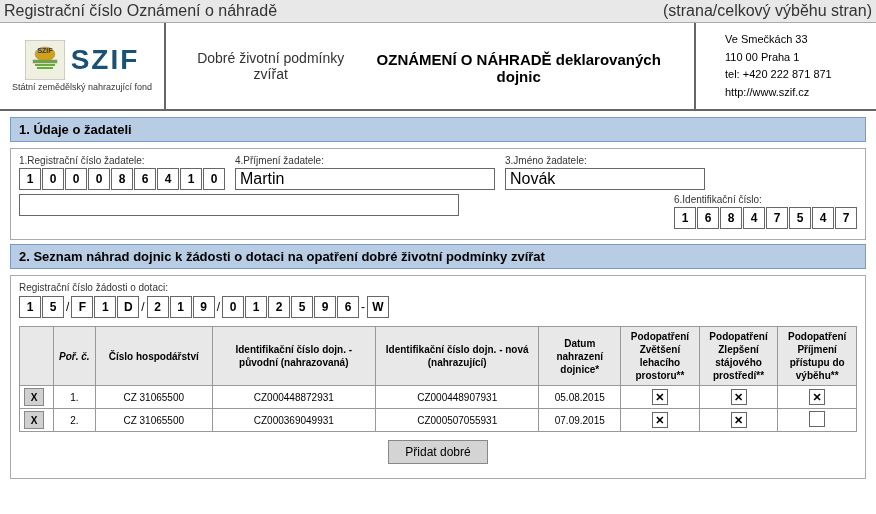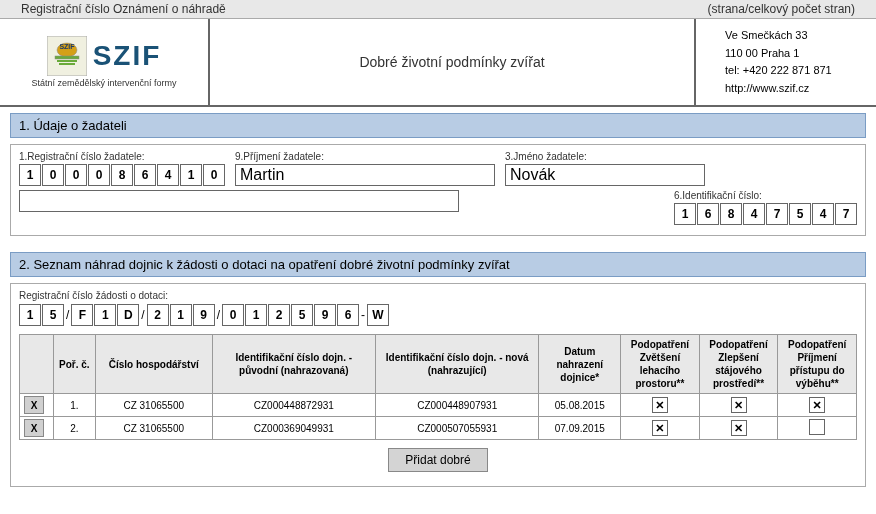--- a/index.html
+++ b/index.html
@@ -9,35 +9,35 @@
       background: #fff;
       width: 876px;
       min-height: 514px;
       overflow-x: hidden;
     }
 
     
     .top-bar {
       background: #e8e8e8;
       border-bottom: 1px solid #aaa;
-      padding: 2px 21px;
+      padding: 2px 4px;
       display: flex;
       justify-content: space-between;
-      font-size: 12px;
+      font-size: 16px;
       color: #333;
     }
 
     
     .header {
       display: flex;
       border-bottom: 2px solid #666;
       background: #fff;
     }
     .logo-area {
-      width: 210px;
+      width: 166px;
       border-right: 2px solid #666;
       padding: 8px;
       display: flex;
       flex-direction: column;
       align-items: center;
       justify-content: center;
     }
     .logo-szif {
       font-size: 28px;
       font-weight: bold;
@@ -92,30 +92,30 @@
     .main {
       padding: 6px 10px;
     }
 
     
     .section-header {
       background: #b8cce4;
       border: 1px solid #7a9cc4;
       padding: 4px 8px;
       font-size: 13px;
-      font-weight: normal;
+      font-weight: bold;
       color: #000;
       margin-bottom: 6px;
     }
 
     
     .form-section {
       border: 1px solid #aaa;
       padding: 6px 8px;
-      margin-bottom: 16px;
+      margin-bottom: 4px;
     }
     .field-row {
       display: flex;
       align-items: flex-start;
       margin-bottom: 4px;
       gap: 10px;
     }
     .field-group {
       display: flex;
       flex-direction: column;
@@ -239,43 +239,44 @@
       display: flex;
       align-items: center;
       gap: 1px;
     }
   </style>
 </head>
 <body>
 
 <div class="top-bar">
   <span>Registrační číslo Oznámení o náhradě</span>
-  <span>(strana/celkový počet stran)</span>
+  <span>(strana/celkový výběhu stran)</span>
 </div>
 
 <div class="header">
   <div class="logo-area">
     <div class="logo-inner">
 
       <svg class="logo-emblem" viewBox="0 0 40 40" xmlns="http://www.w3.org/2000/svg">
         <rect width="40" height="40" fill="#f0f0e0" stroke="#aaa" stroke-width="1"></rect>
         <ellipse cx="20" cy="14" rx="10" ry="7" fill="#d4a017" stroke="#888" stroke-width="0.5"></ellipse>
         <rect x="8" y="20" width="24" height="3" fill="#6aaa3a" stroke="#888" stroke-width="0.5"></rect>
         <rect x="10" y="24" width="20" height="2" fill="#6aaa3a"></rect>
         <rect x="12" y="27" width="16" height="2" fill="#6aaa3a"></rect>
         <text x="20" y="13" text-anchor="middle" font-size="7" font-weight="bold" fill="#1a3a6b">SZIF</text>
       </svg>
       <div>
         <div class="logo-szif">SZIF</div>
       </div>
     </div>
-    <div class="logo-subtitle">Státní zemědělský intervenční formy</div>
+    <div class="logo-subtitle">Státní zemědělský nahrazující fond</div>
   </div>
   <div class="center-header">
     <div class="center-title">Dobré životní podmínky zvířat</div>
+    <div class="center-subtitle">OZNÁMENÍ O NÁHRADĚ deklarovaných dojnic</div>
   </div>
   <div class="right-header">
     <div>Ve Smečkách 33</div>
     <div>110 00 Praha 1</div>
     <div>tel: +420 222 871 871</div>
     <div>http://www.szif.cz</div>
   </div>
 </div>
 
 <div class="main">
@@ -292,21 +293,21 @@
             <div class="digit-box">0</div>
             <div class="digit-box">0</div>
             <div class="digit-box">8</div>
             <div class="digit-box">6</div>
             <div class="digit-box">4</div>
             <div class="digit-box">1</div>
             <div class="digit-box">0</div>
           </div>
       </div>
       <div class="field-group">
-        <div class="field-label">9.Příjmení žadatele:</div>
+        <div class="field-label">4.Příjmení žadatele:</div>
         <input type="text" class="field-input field-input-wide" id="prijmeni-field" value="Martin" style="">
       </div>
       <div class="field-group">
         <div class="field-label">3.Jméno žadatele:</div>
         <input type="text" class="field-input" style="width: 200px;" id="jmeno-field" value="Novák">
       </div>
     </div>
 
     <div class="field-row">
       <div class="field-group">
@@ -352,21 +353,21 @@
         <div class="digit-box">9</div>
         <div class="digit-box">6</div>
         <div class="digit-sep">-</div>
         <div class="digit-box">W</div>
       </div>
 
     <table class="data-table">
       <thead>
         <tr>
           <th style="width:22px;"></th>
-          <th style="width:36px;">Poř. č.</th>
+          <th style="width:36px;font-style:italic;">Poř. č.</th>
           <th style="width:100px;">Číslo hospodářství</th>
           <th style="width:140px;">Identifikační číslo dojn. - původní (nahrazovaná)</th>
           <th style="width:140px;">Identifikační číslo dojn. - nová (nahrazující)</th>
           <th style="width:70px;">Datum nahrazení dojnice*</th>
           <th style="width:66px;">Podopatření Zvětšení lehacího prostoru**</th>
           <th style="width:66px;">Podopatření Zlepšení stájového prostředí**</th>
           <th style="width:66px;">Podopatření Příjmení přístupu do výběhu**</th>
         </tr>
       </thead>
       <tbody id="table-body">

